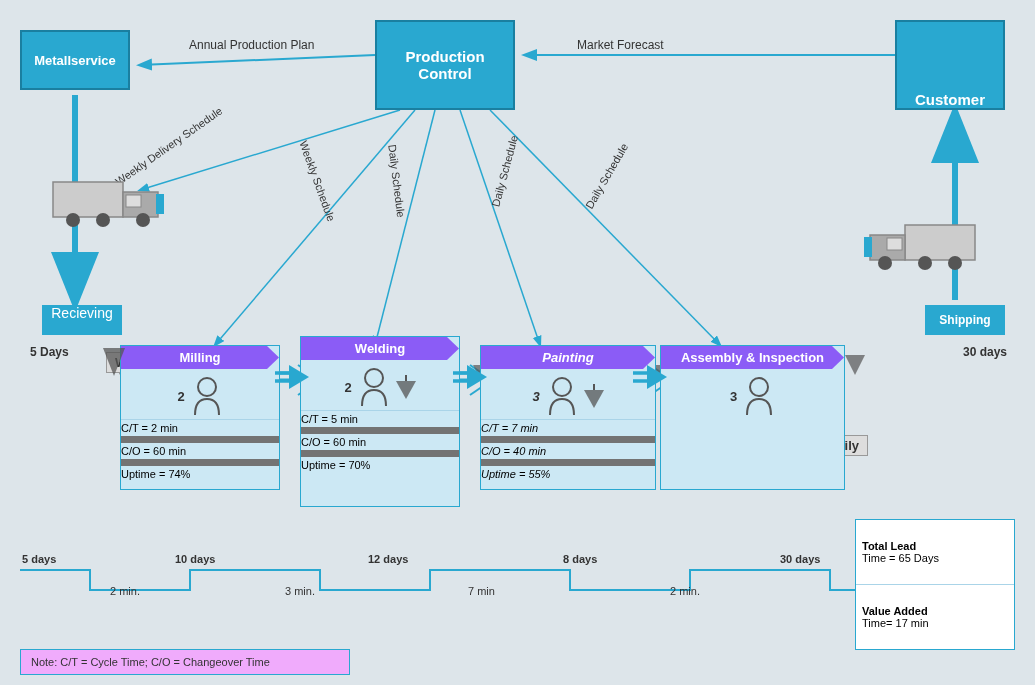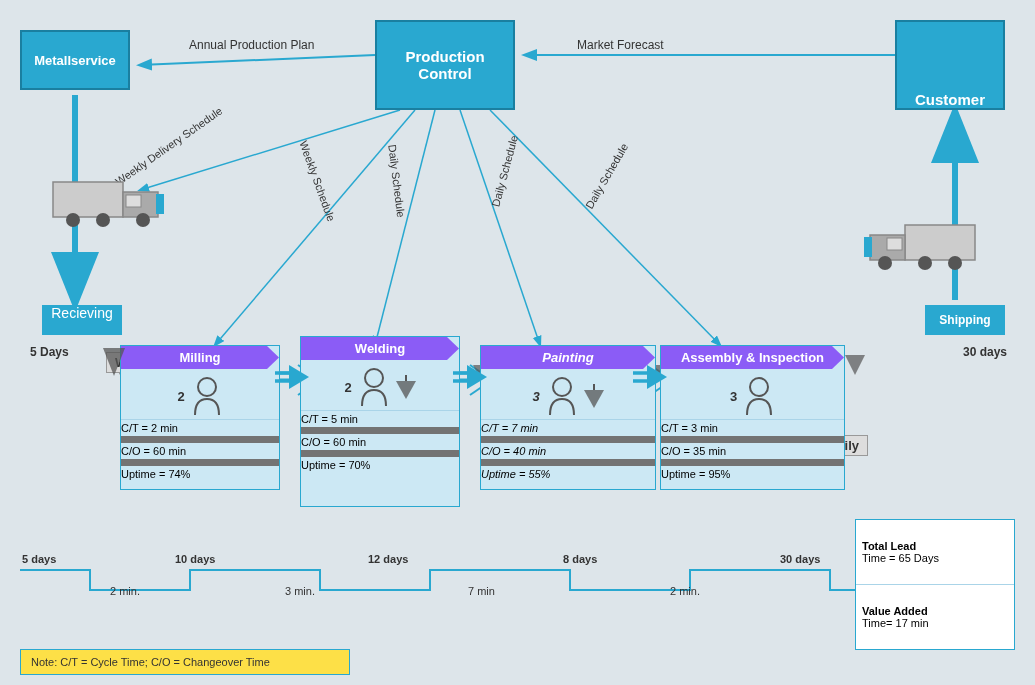--- a/index.html
+++ b/index.html
@@ -178,21 +178,21 @@
       border-bottom: 1px solid #aad4e8;
     }
     .lead-time-row:last-child { border-bottom: none; }
 
     
     .note-box {
       position: absolute;
       bottom: 10px;
       left: 20px;
       width: 330px;
-      background: #fde047;
+      background: #f0abfc;
       border: 1.5px solid #29a8d0;
       padding: 6px 10px;
       font-size: 11px;
       color: #333;
     }
 
     
     .days-label {
       position: absolute;
       font-size: 12px;
@@ -473,31 +473,20 @@
     </div>
     <div class="process-icons">
       <span style="font-size:13px; font-weight:bold; color:#333;">
         <span>3</span>
       </span>
       <svg width="32" height="38" viewBox="0 0 32 38">
         <circle cx="16" cy="10" r="9" fill="none" stroke="#555" stroke-width="2"></circle>
         <path d="M4,38 Q4,22 16,22 Q28,22 28,38" fill="none" stroke="#555" stroke-width="2"></path>
       </svg>
     </div>
-    <div style="border-top:1px solid #aad4e8;">
-      <div class="info-row">
-        <span>C/T = 3 min</span>
-      </div>
-      <div class="info-row">
-        <span>C/O = 35 min</span>
-      </div>
-      <div class="info-row">
-        <span>Uptime = 95%</span>
-      </div>
-    </div>
   </div>
 
   <div class="days-label" style="bottom:120px; left:22px; font-size:11px;">
     <span>5 days</span>
   </div>
   <div class="days-label" style="bottom:120px; left:175px; font-size:11px;margin-top:8px;">
     <span>10 days</span>
   </div>
   <div class="days-label" style="bottom:120px; left:368px; font-size:11px;">
     <span>12 days</span>

